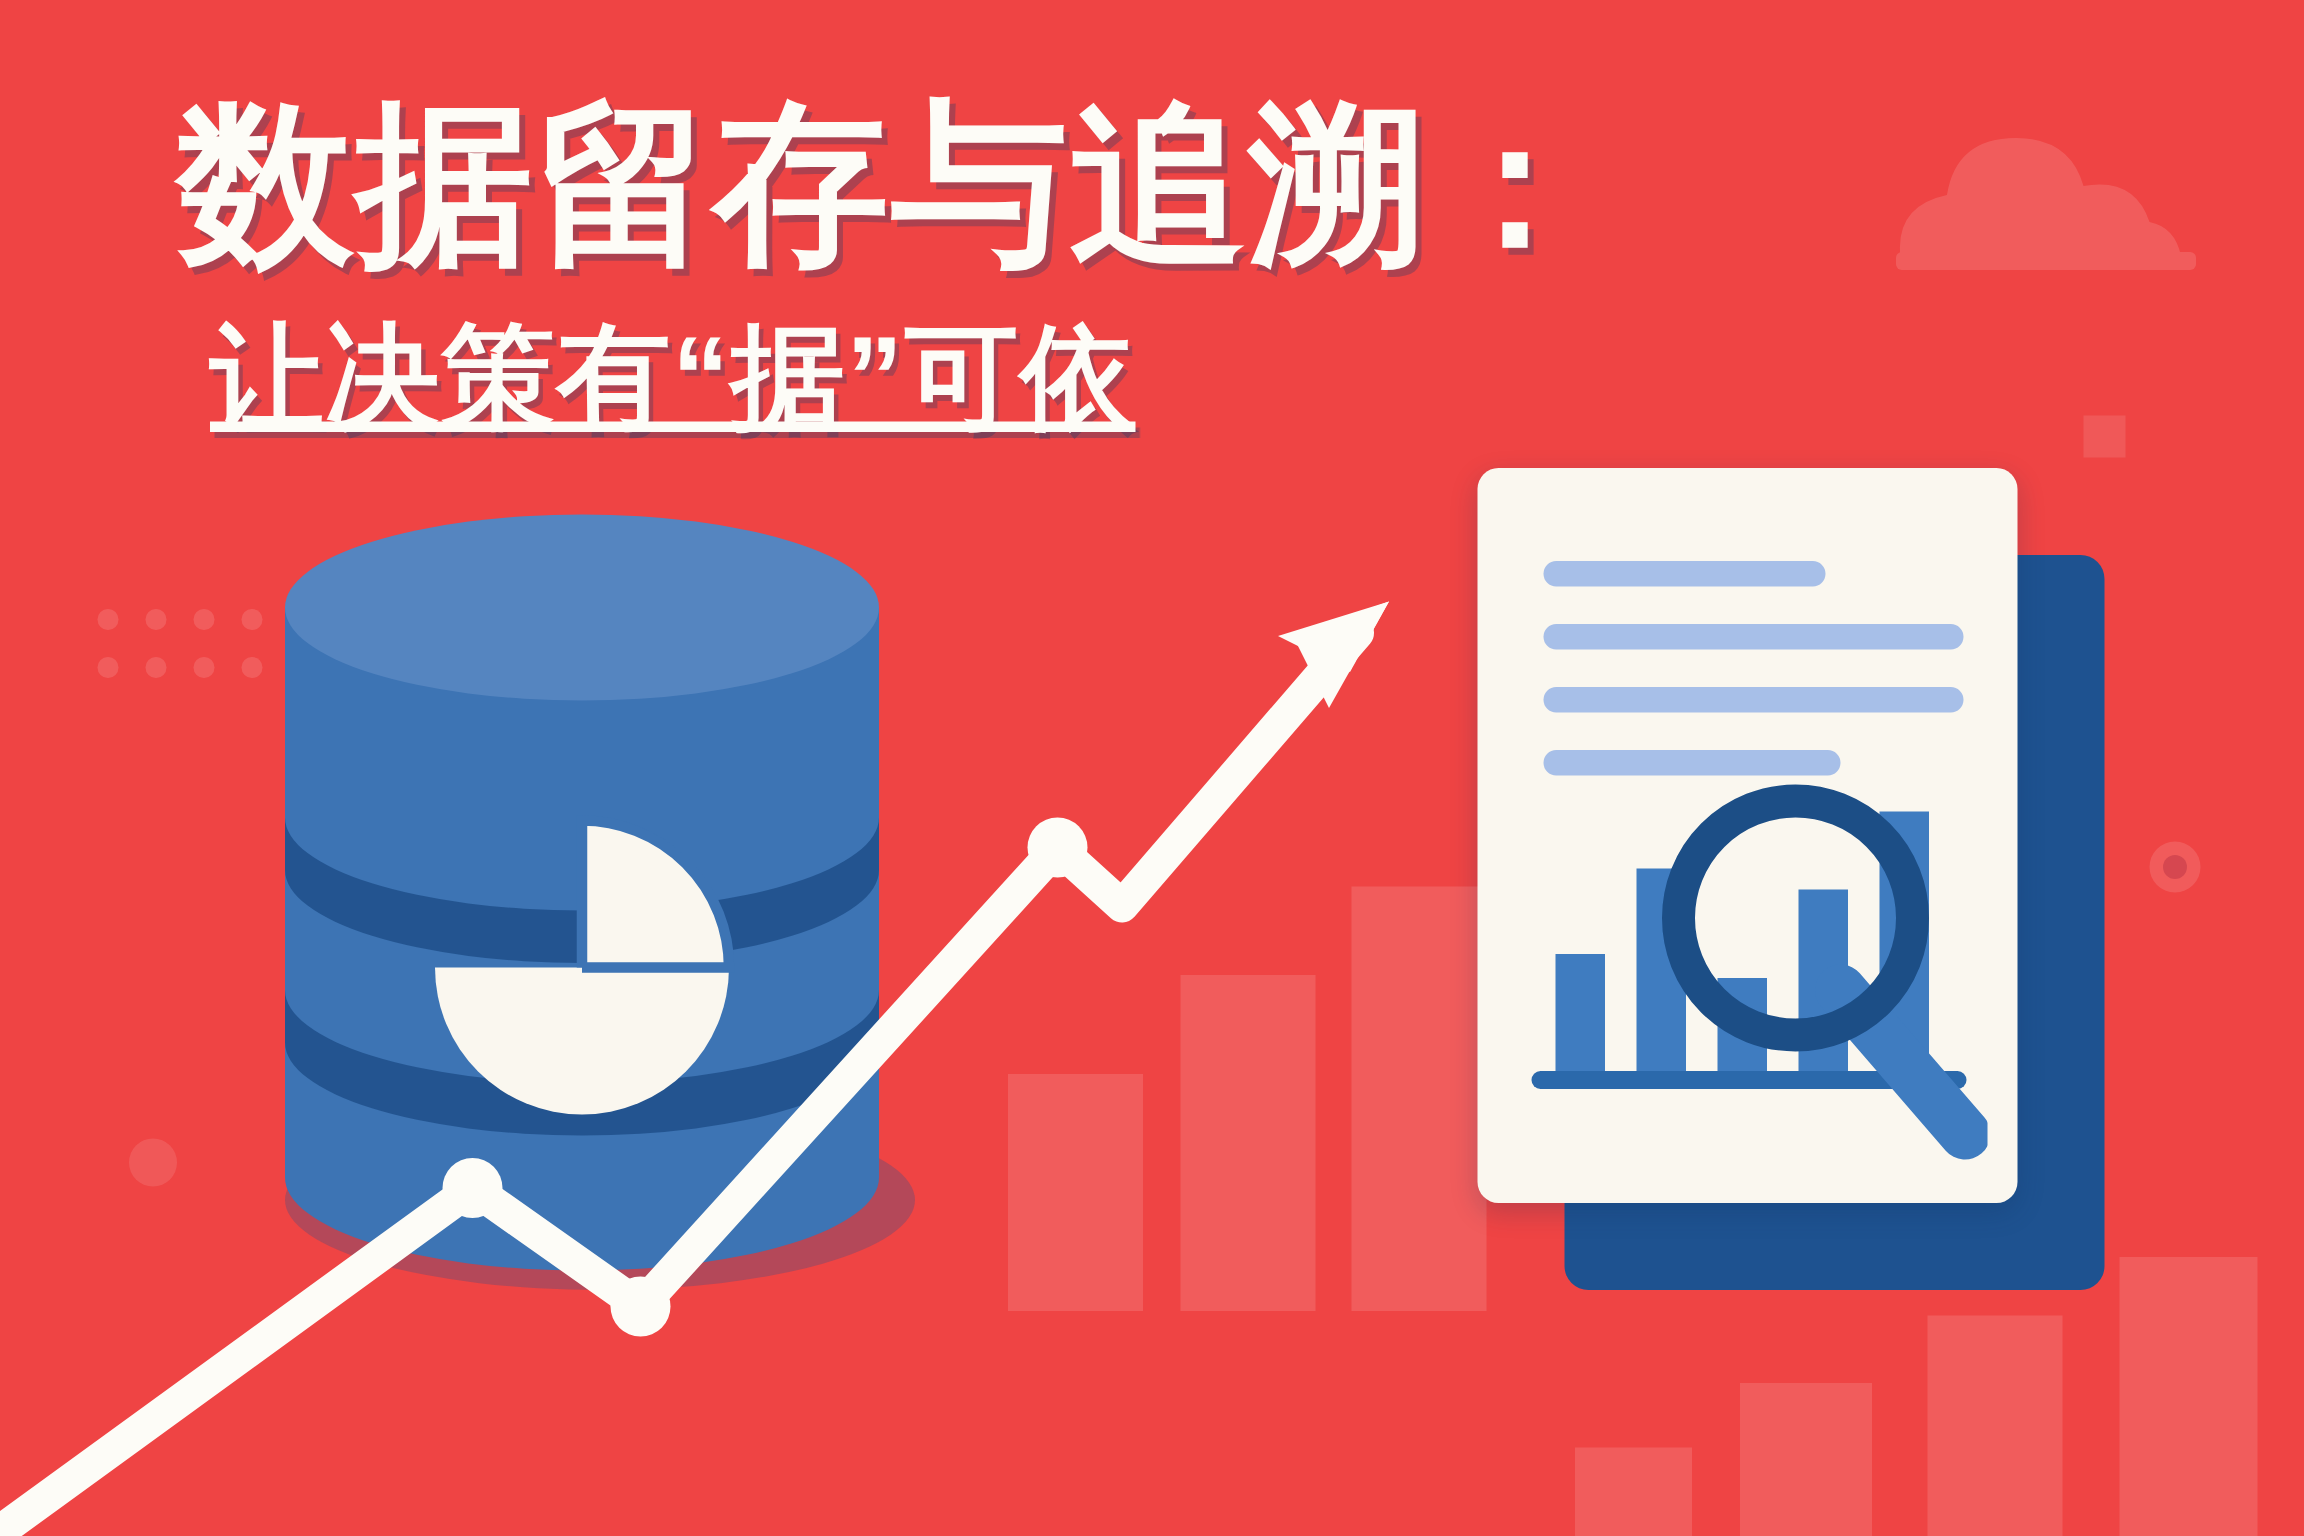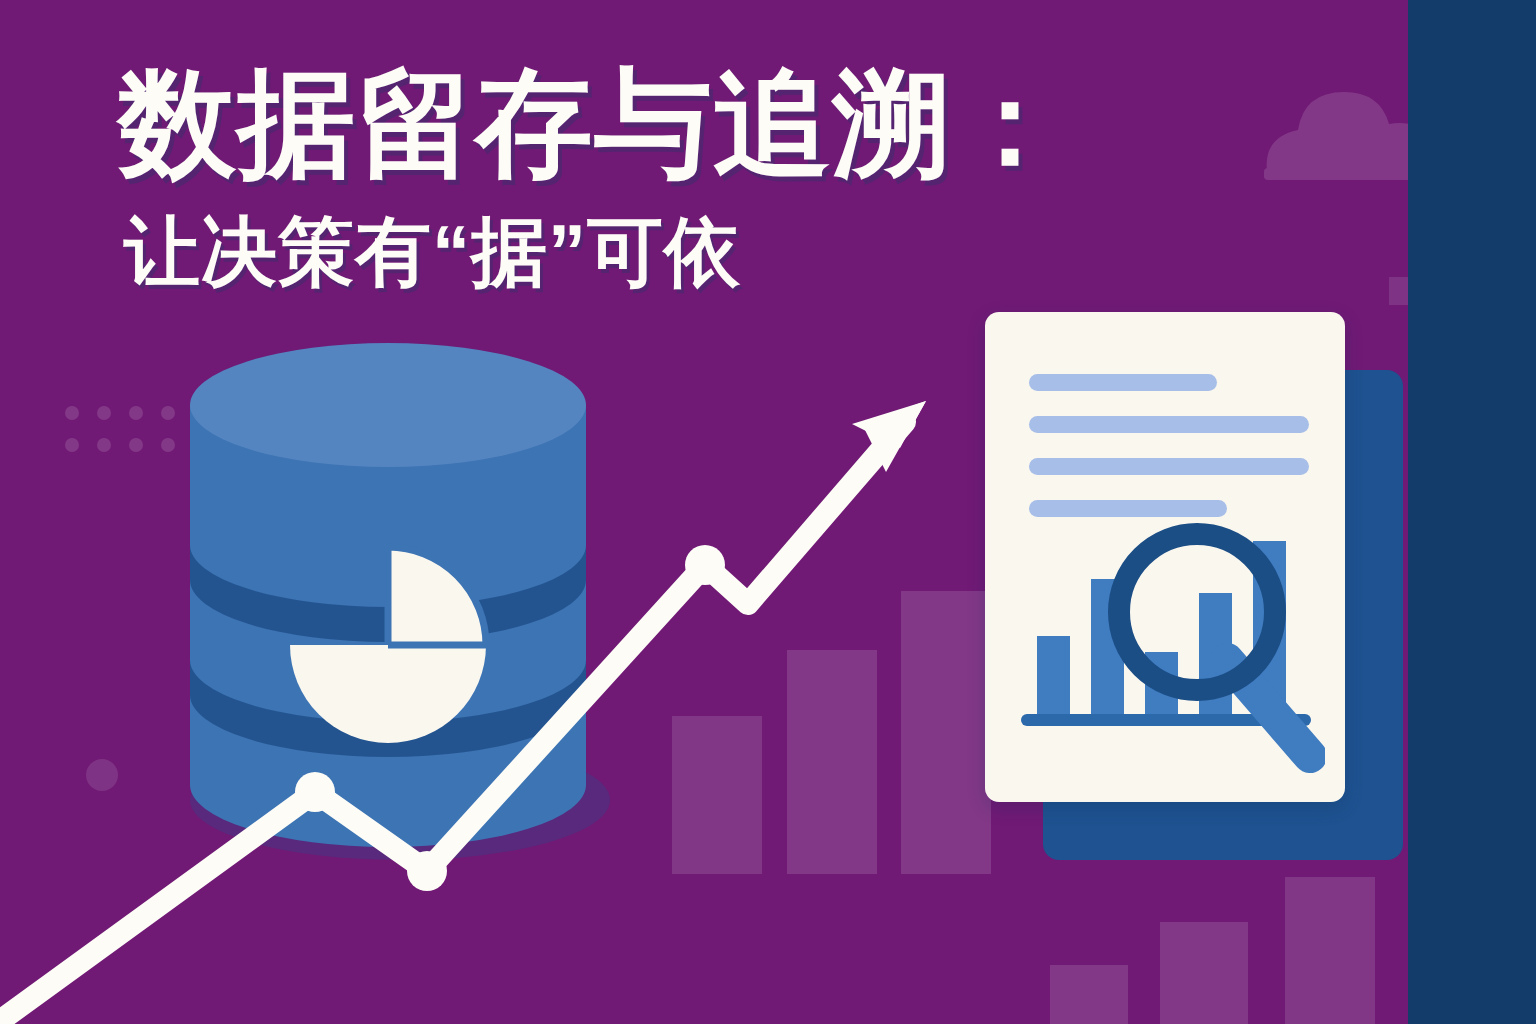--- a/index.html
+++ b/index.html
@@ -2,24 +2,24 @@
 <html><head>
 <meta charset="utf-8">
 <style>
   html, body {
     margin: 0;
     padding: 0;
     background: #143c6b;
   }
   #stage {
     position: relative;
-    width: 1408px;
+    width: 1536px;
     height: 1024px;
     overflow: hidden;
-    background: #701a75;
+    background: #ef4444;
     font-family: "Liberation Sans", "DejaVu Sans", sans-serif;
   }
   
   .bg-svg, .mid-svg, .fg-svg {
     position: absolute;
     left: 0; top: 0;
     width: 1536px;
     height: 1024px;
   }
   .bg-svg { z-index: 1; }
@@ -46,22 +46,23 @@
   }
   .subtitle-line {
     display: block;
     color: #fdfcf7;
     font-weight: 700;
     font-size: 76px;
     line-height: 1.25;
     letter-spacing: 1px;
     white-space: nowrap;
     margin-top: 8px;
-    margin-left: 6px;
+    margin-left: 22px;
     text-shadow: 3px 4px 0 rgba(20,58,105,0.30);
+    text-decoration: underline;
   }
 
   
   .doc-wrap {
     position: absolute;
     left: 985px;
     top: 312px;
     width: 360px;
     height: 490px;
     z-index: 5;

